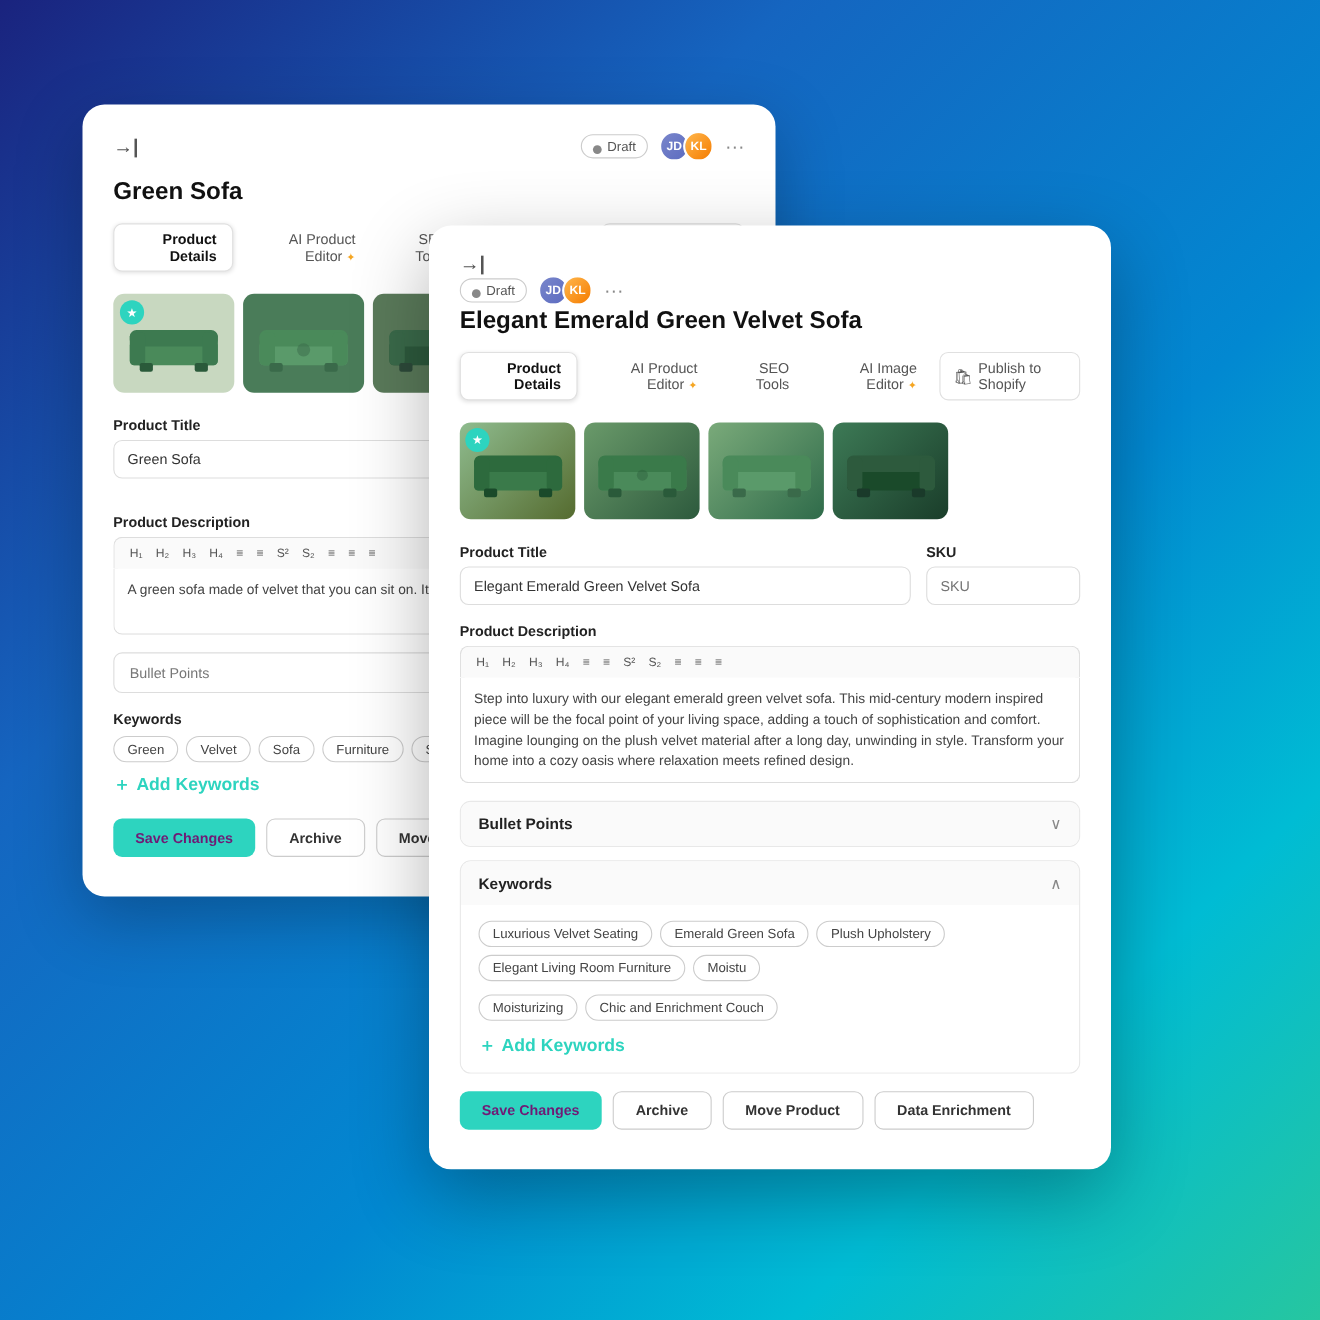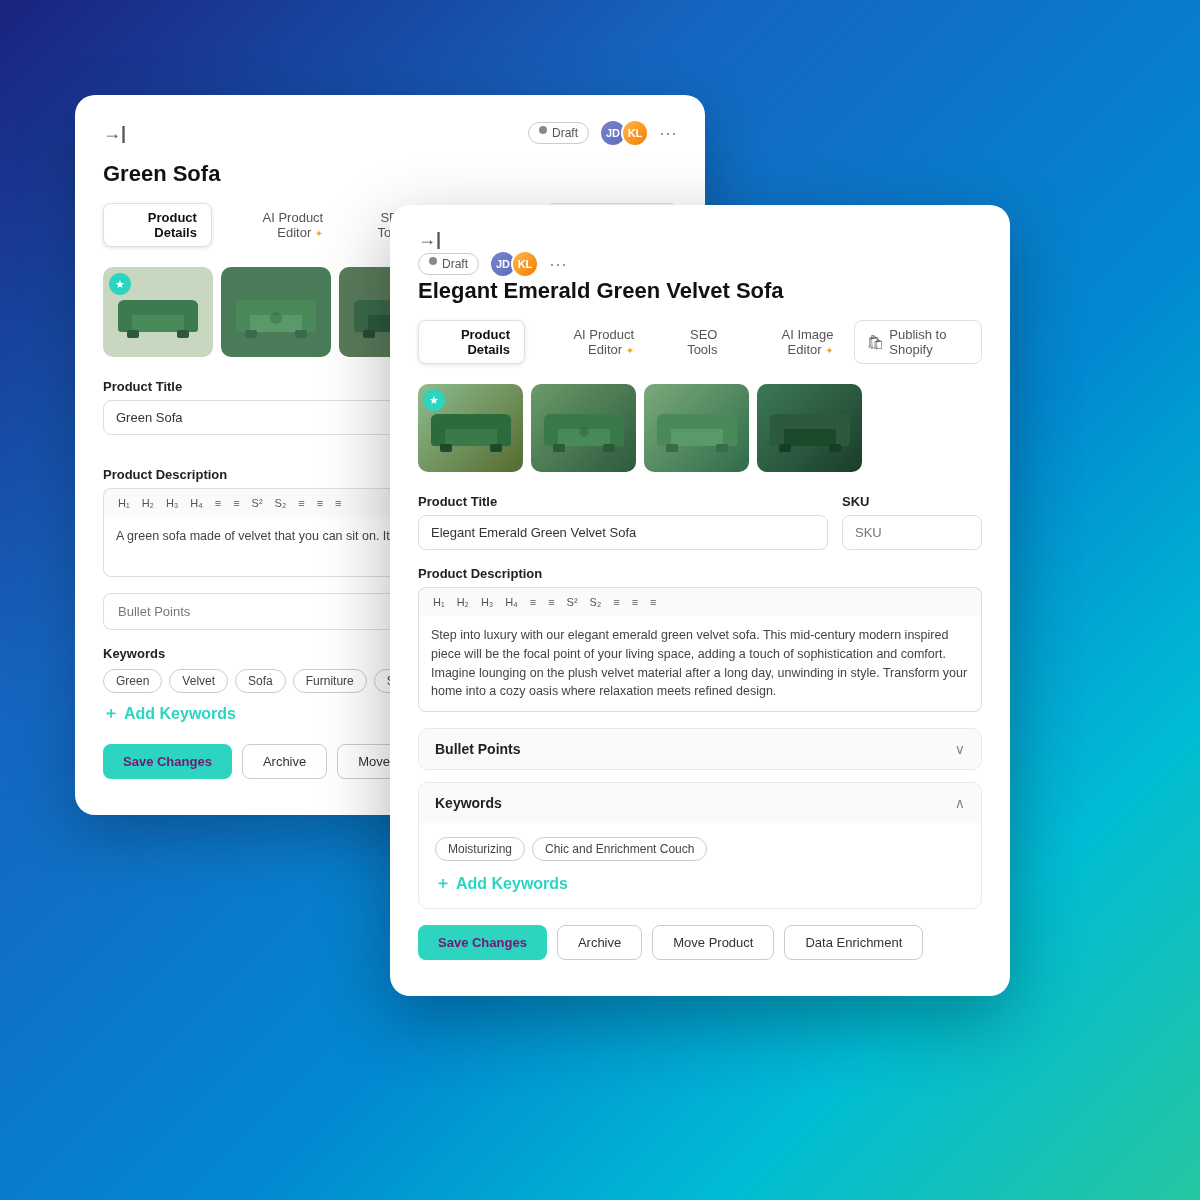--- a/index.html
+++ b/index.html
@@ -35,21 +35,21 @@
       color: #555;
       font-weight: 600;
     }
     .nav-top-right {
       display: flex;
       align-items: center;
       gap: 10px;
     }
     .draft-badge {
       display: flex;
-      align-items: flex-start;
+      align-items: flex-end;
       gap: 5px;
       border: 1px solid #ccc;
       border-radius: 20px;
       padding: 3px 10px;
       font-size: 12px;
       color: #555;
     }
     .draft-dot {
       width: 8px; height: 8px;
       background: #888;
@@ -251,21 +251,21 @@
       font-weight: 600;
       cursor: pointer;
     }
     .btn-outline {
       background: #fff;
       color: #333;
       border: 1px solid #ccc;
       border-radius: 8px;
       padding: 9px 20px;
       font-size: 13px;
-      font-weight: 400;
+      font-weight: 700;
       cursor: pointer;
     }
 
     
     .card-front {
       position: absolute;
       top: 205px;
       left: 390px;
       width: 620px;
       background: #fff;
@@ -608,20 +608,27 @@
     </div>
   </div>
 
   <div class="collapsible">
     <div class="collapsible-header">
       <span class="collapsible-title">Keywords</span>
       <span class="chevron">∧</span>
     </div>
     <div class="collapsible-body">
       <div class="keywords-chips">
+        <span class="keyword-chip">Luxurious Velvet Seating</span>
+        <span class="keyword-chip">Emerald Green Sofa</span>
+        <span class="keyword-chip">Plush Upholstery</span>
+        <span class="keyword-chip">Elegant Living Room Furniture</span>
+        <span class="keyword-chip">Moistu</span>
+      </div>
+      <div class="keywords-chips">
         <span class="keyword-chip">Moisturizing</span>
         <span class="keyword-chip">Chic and Enrichment Couch</span>
       </div>
       <div class="add-keywords">
         <span>＋</span>
         <span>Add Keywords</span>
       </div>
     </div>
   </div>
 

